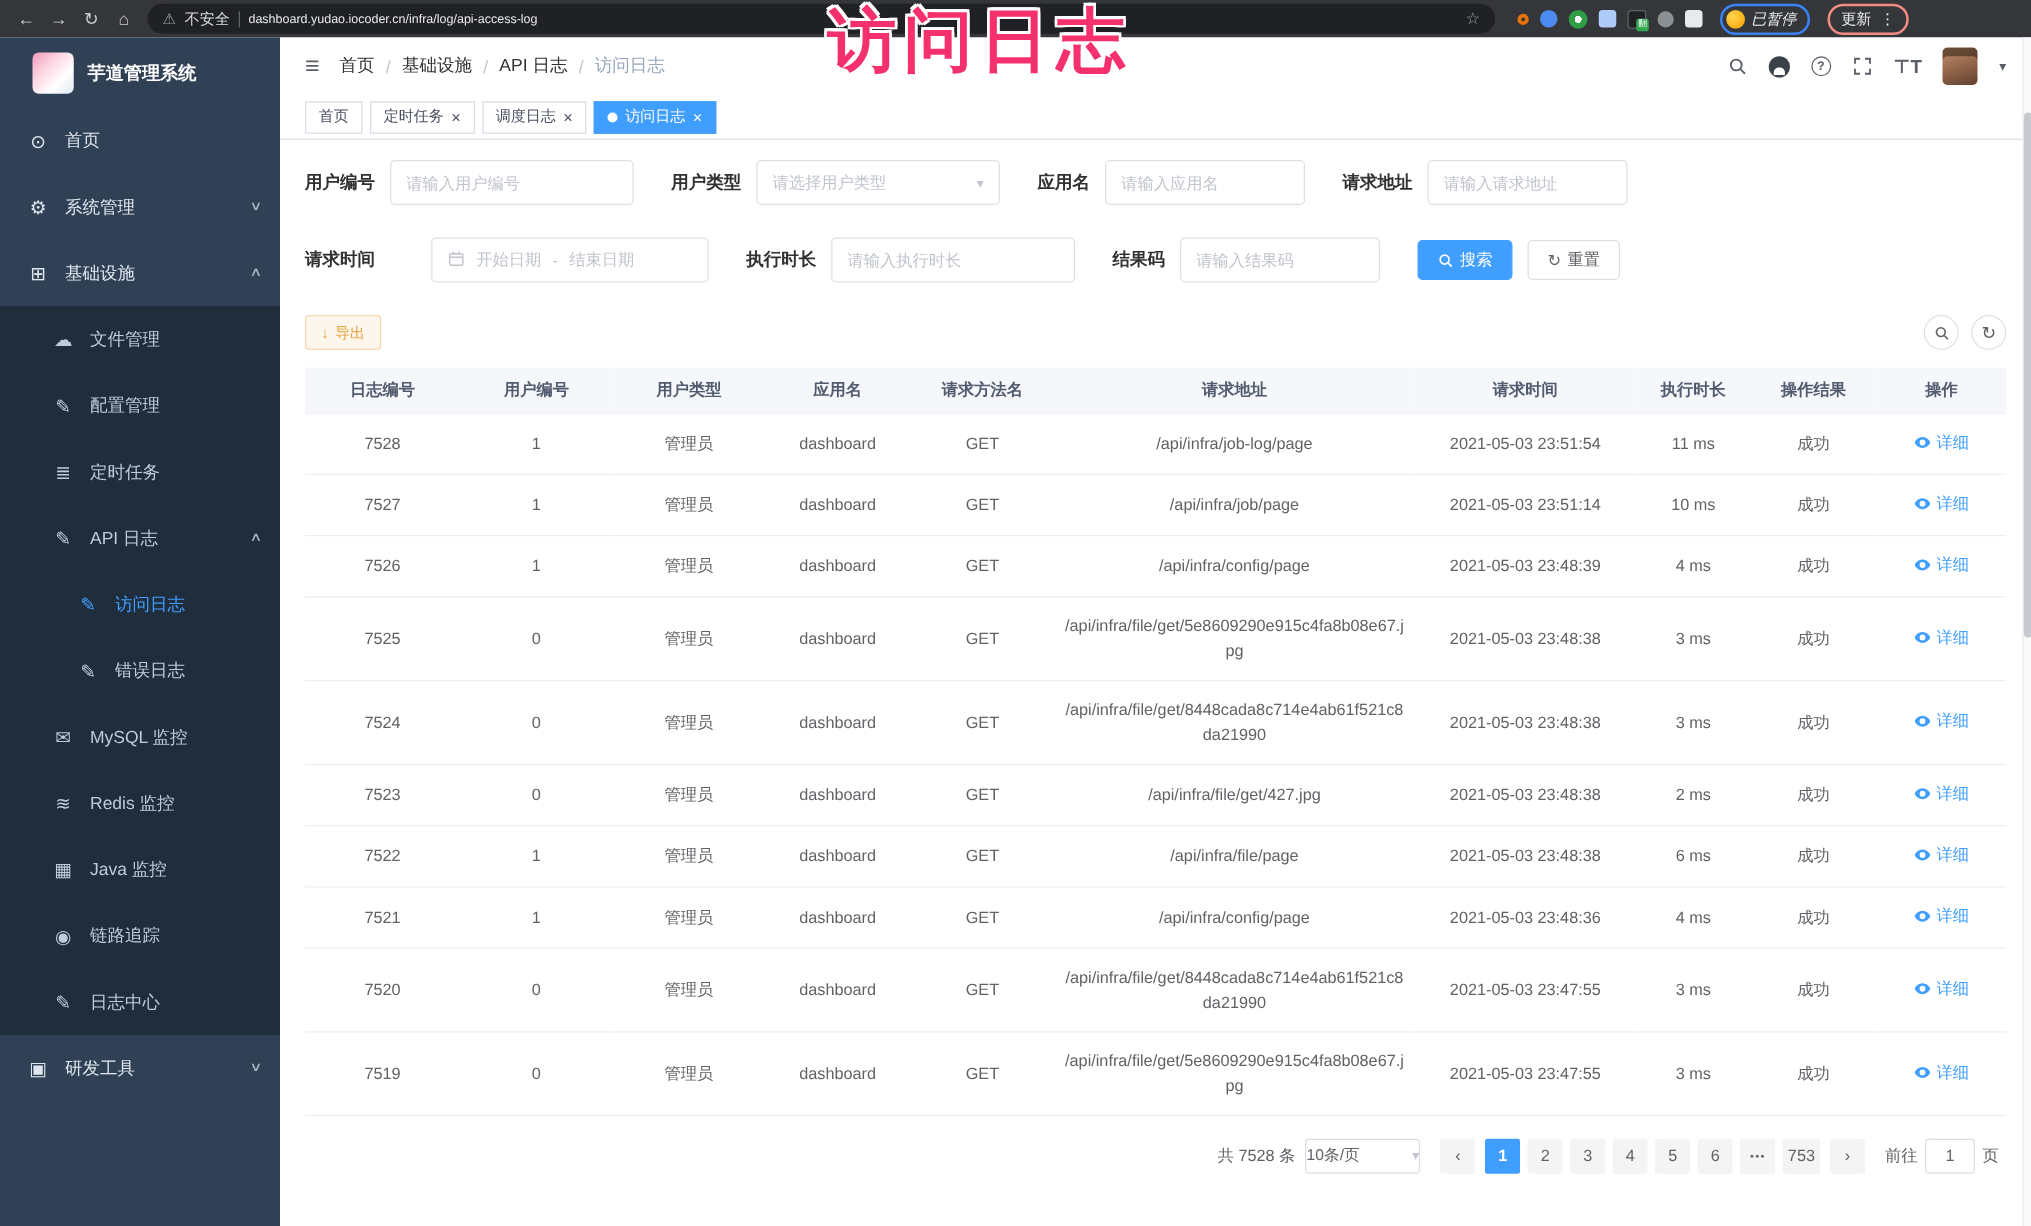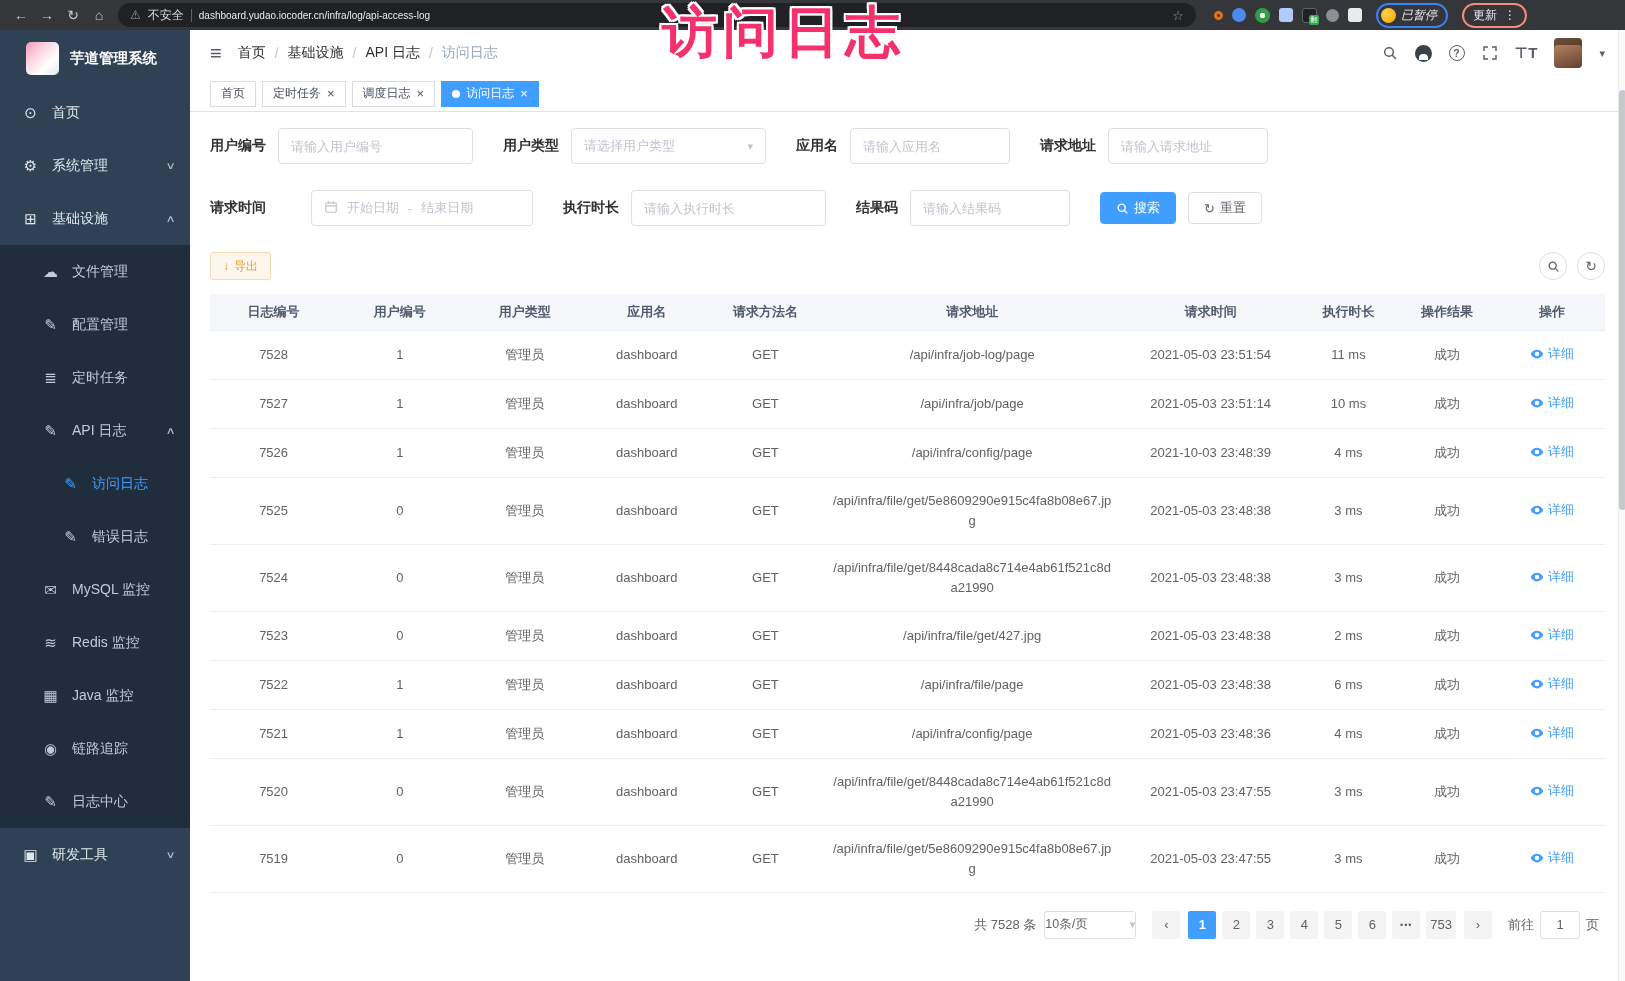--- a/index.html
+++ b/index.html
@@ -26,21 +26,21 @@
   .ei-gray { width:13px; height:13px; border-radius:50%; background:#9aa0a6; opacity:.85; }
   .ei-light { width:14px; height:14px; border-radius:3px; background:#e8eaed; }
   .pill { display:flex; align-items:center; gap:5px; border-radius:13px; padding:2px 9px; margin-left:10px; color:#e8eaed; font-size:12px; white-space:nowrap; }
   .pill-paused { border:2px solid #3b82f6; padding-left:3px;font-style:italic; }
   .pill-update { border:2px solid #f28b82; }
   .emoji-face { width:15px; height:15px; border-radius:50%; background:radial-gradient(circle at 35% 35%,#ffd54f,#f59f00); }
   .kebab { color:#e8eaed; font-size:12px; margin-left:2px; }
 
   
   .app { display:flex; height:951px; }
-  .sidebar { width:190px; background:#304156; flex:none; overflow:hidden; }
+  .sidebar { width:224px; background:#304156; flex:none; overflow:hidden; }
   .logo-row { height:56px; display:flex; align-items:center; gap:11px; padding-left:26px; }
   .logo-img { width:33px; height:33px; border-radius:5px; background:linear-gradient(135deg,#f29ab9 0%,#fdd9e5 38%,#ffffff 68%,#dfe9f2 100%); }
   .app-title { color:#fff; font-size:14.5px; font-weight:700; }
   .menu-item { height:53px; display:flex; align-items:center; gap:13px; padding-left:22px; font-size:14px; color:#dfe6ee; cursor:pointer; }
   .menu-item.level-2 { padding-left:42px; background:#1f2d3d; color:#bfcbd9; }
   .menu-item.level-3 { padding-left:62px; background:#1f2d3d; color:#bfcbd9; }
   .menu-item.active { color:#409eff; }
   .mi-icon { font-size:15px; width:17px; text-align:center; }
   .mi-arrow { margin-left:auto; margin-right:16px; font-size:10px; color:#aeb9c6; transform:scaleX(1.4); }
 
@@ -404,21 +404,21 @@
                   <span>详细</span>
                 </span></td>
             </tr>
             <tr>
               <td>7526</td>
               <td>1</td>
               <td>管理员</td>
               <td>dashboard</td>
               <td>GET</td>
               <td class="url-cell">/api/infra/config/page</td>
-              <td>2021-10-03 23:48:39</td>
+              <td>2021-05-03 23:48:39</td>
               <td>4 ms</td>
               <td>成功</td>
               <td><span class="action-link">
                   <svg width="14" height="12" viewBox="0 0 24 18">
                     <path d="M12 1.5C6 1.5 1.5 7 1.5 9S6 16.5 12 16.5 22.5 11 22.5 9 18 1.5 12 1.5zm0 11.5A4 4 0 1 1 12 5a4 4 0 0 1 0 8z"></path>
                   </svg>
                   <span>详细</span>
                 </span></td>
             </tr>
             <tr>

